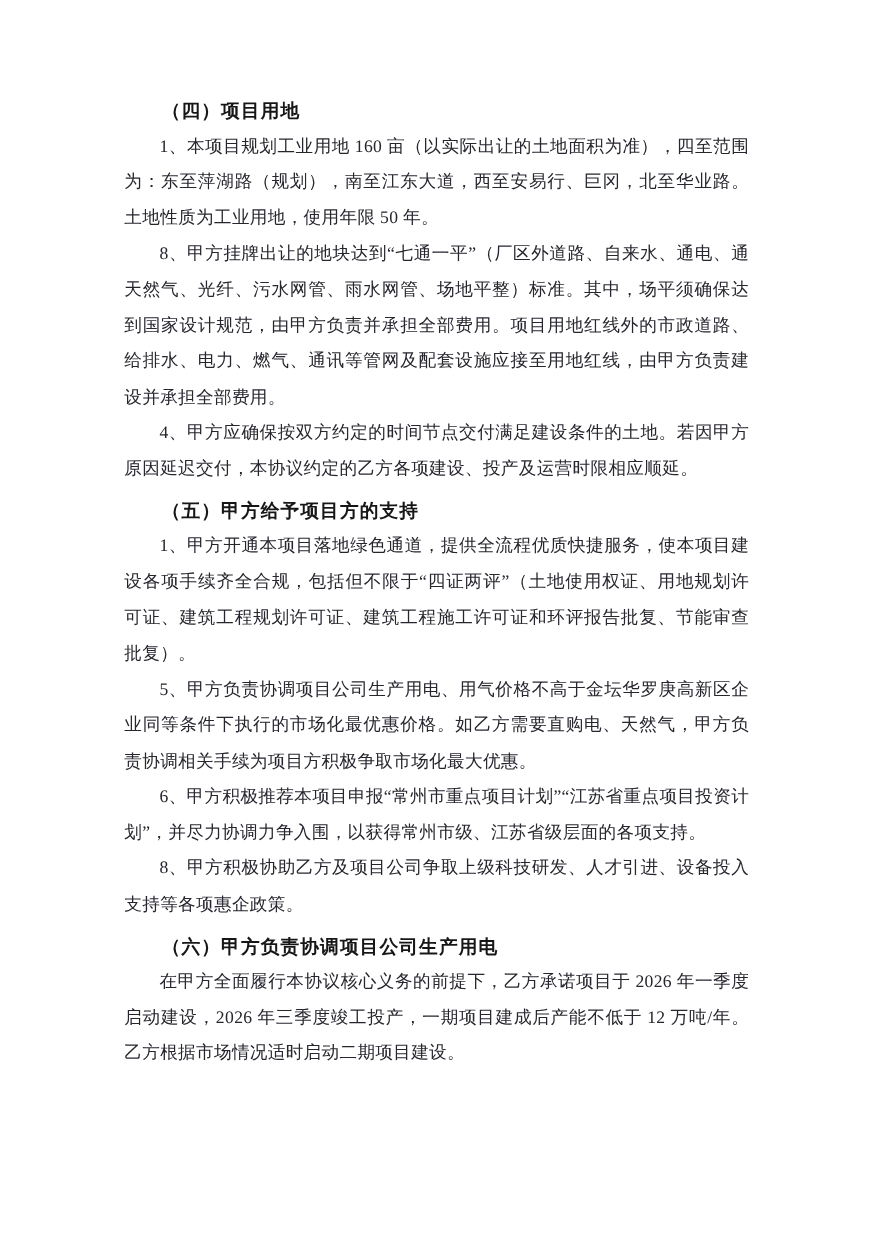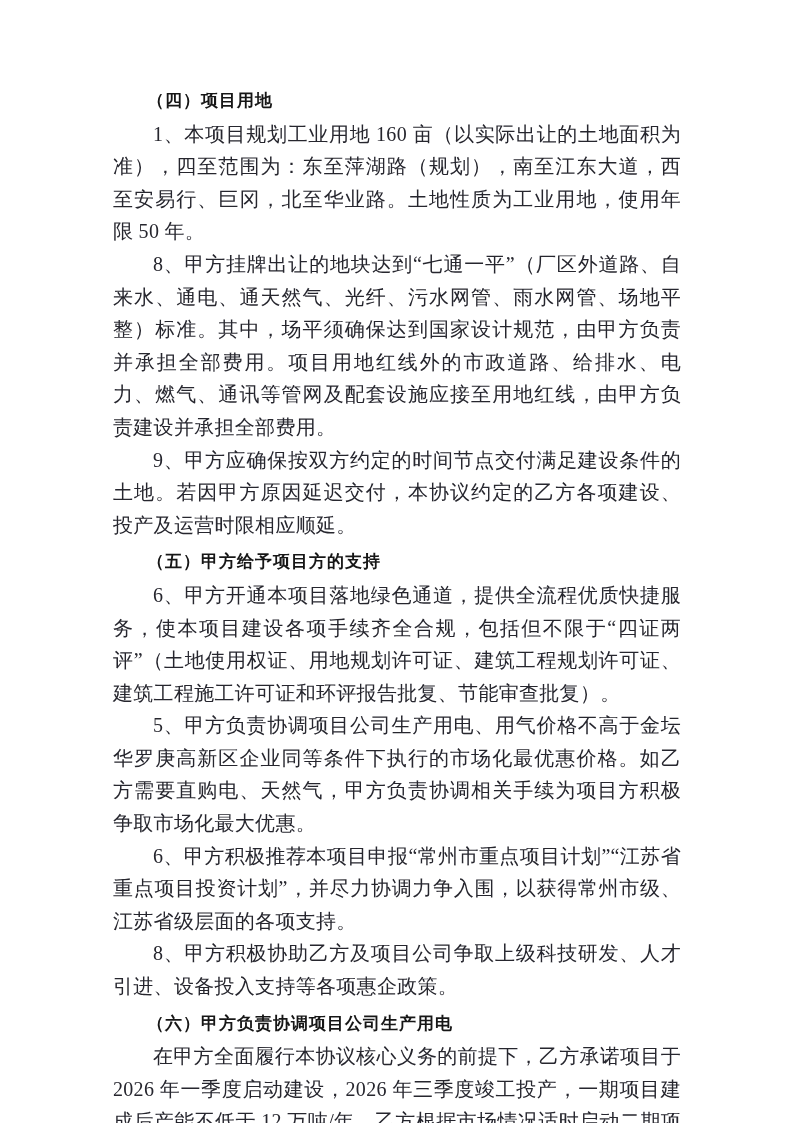--- a/index.html
+++ b/index.html
@@ -24,21 +24,21 @@
   }
   .doc-content{
     position:absolute;
     left:113px;
     top:80px;
     width:568px;
     color:var(--text-color);
   }
   .doc-para{
     margin:0;
-    font-size:20px;
+    font-size:16px;
     line-height:32.6px;
     text-align:justify;
     text-indent:2em;
     letter-spacing:0.3px;
   }
   .doc-heading{
     margin:5px 0 0 0;
     font-size:17px;
     line-height:32.6px;
     font-weight:bold;
@@ -54,25 +54,25 @@
 
 <div class="doc-page">
   <div class="doc-content">
 
     <h3 class="doc-heading">（四）项目用地</h3>
 
     <p class="doc-para">1、本项目规划工业用地 160 亩（以实际出让的土地面积为准），四至范围为：东至萍湖路（规划），南至江东大道，西至安易行、巨冈，北至华业路。土地性质为工业用地，使用年限 50 年。</p>
 
     <p class="doc-para">8、甲方挂牌出让的地块达到“七通一平”（厂区外道路、自来水、通电、通天然气、光纤、污水网管、雨水网管、场地平整）标准。其中，场平须确保达到国家设计规范，由甲方负责并承担全部费用。项目用地红线外的市政道路、给排水、电力、燃气、通讯等管网及配套设施应接至用地红线，由甲方负责建设并承担全部费用。</p>
 
-    <p class="doc-para">9、甲方应确保按双方约定的时间节点交付满足建设条件的土地。若因甲方原因延迟交付，本协议约定的乙方各项建设、投产及运营时限相应顺延。</p>
+    <p class="doc-para">4、甲方应确保按双方约定的时间节点交付满足建设条件的土地。若因甲方原因延迟交付，本协议约定的乙方各项建设、投产及运营时限相应顺延。</p>
 
     <h3 class="doc-heading">（五）甲方给予项目方的支持</h3>
 
-    <p class="doc-para">6、甲方开通本项目落地绿色通道，提供全流程优质快捷服务，使本项目建设各项手续齐全合规，包括但不限于“四证两评”（土地使用权证、用地规划许可证、建筑工程规划许可证、建筑工程施工许可证和环评报告批复、节能审查批复）。</p>
+    <p class="doc-para">1、甲方开通本项目落地绿色通道，提供全流程优质快捷服务，使本项目建设各项手续齐全合规，包括但不限于“四证两评”（土地使用权证、用地规划许可证、建筑工程规划许可证、建筑工程施工许可证和环评报告批复、节能审查批复）。</p>
 
 
     <p class="doc-para">5、甲方负责协调项目公司生产用电、用气价格不高于金坛华罗庚高新区企业同等条件下执行的市场化最优惠价格。如乙方需要直购电、天然气，甲方负责协调相关手续为项目方积极争取市场化最大优惠。</p>
 
     <p class="doc-para">6、甲方积极推荐本项目申报“常州市重点项目计划”“江苏省重点项目投资计划”，并尽力协调力争入围，以获得常州市级、江苏省级层面的各项支持。</p>
 
     <p class="doc-para">8、甲方积极协助乙方及项目公司争取上级科技研发、人才引进、设备投入支持等各项惠企政策。</p>
 
     <h3 class="doc-heading">（六）甲方负责协调项目公司生产用电</h3>
 

